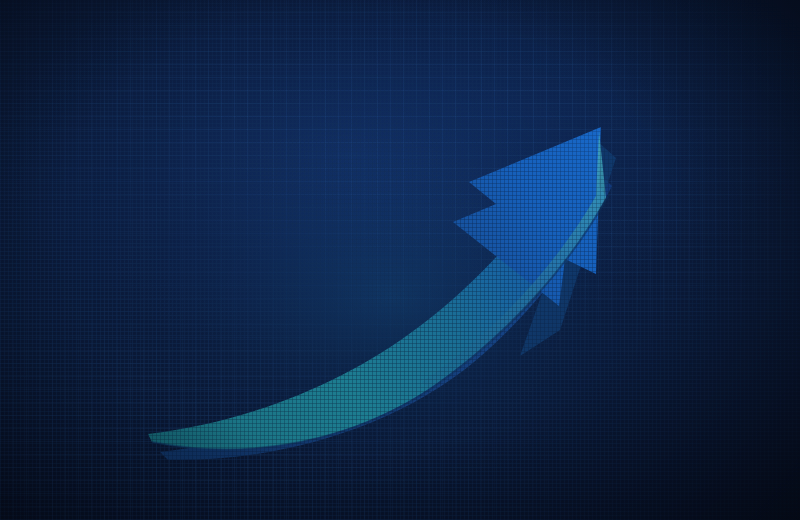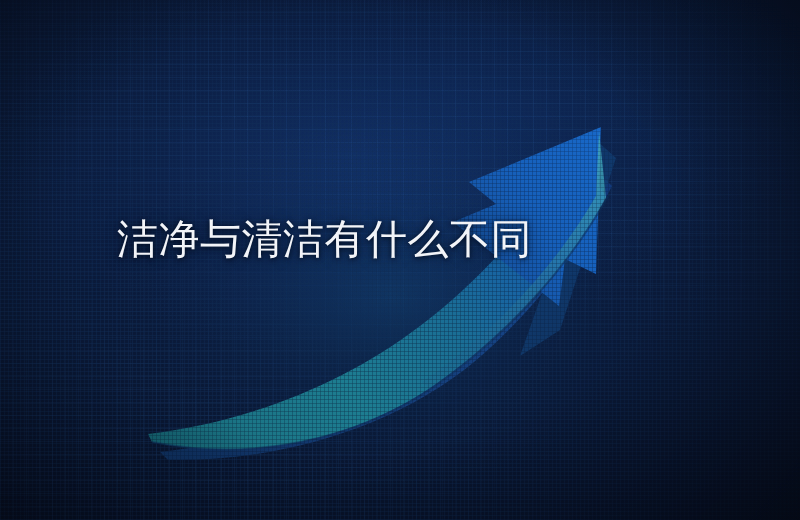--- a/index.html
+++ b/index.html
@@ -186,15 +186,14 @@
   <div class="layer" id="bg-grid-over" style="
         background-image:
           repeating-linear-gradient(0deg,  rgba(8,22,48,0.40) 0px, rgba(8,22,48,0.40) 1px, rgba(0,0,0,0) 1px, rgba(0,0,0,0) 4px),
           repeating-linear-gradient(90deg, rgba(8,22,48,0.40) 0px, rgba(8,22,48,0.40) 1px, rgba(0,0,0,0) 1px, rgba(0,0,0,0) 4px);
         -webkit-mask-image: radial-gradient(76% 84% at 42% 58%, #000 0%, rgba(0,0,0,0.8) 46%, rgba(0,0,0,0.25) 76%, rgba(0,0,0,0) 100%);
                 mask-image: radial-gradient(76% 84% at 42% 58%, #000 0%, rgba(0,0,0,0.8) 46%, rgba(0,0,0,0.25) 76%, rgba(0,0,0,0) 100%);
         opacity: 0.75;"></div>
 
   <div class="layer" id="bg-vignette"></div>
 
-  <h1 id="headline">洁净与清洁有什么不同</h1>
 
 </div>
 
 </body></html>

